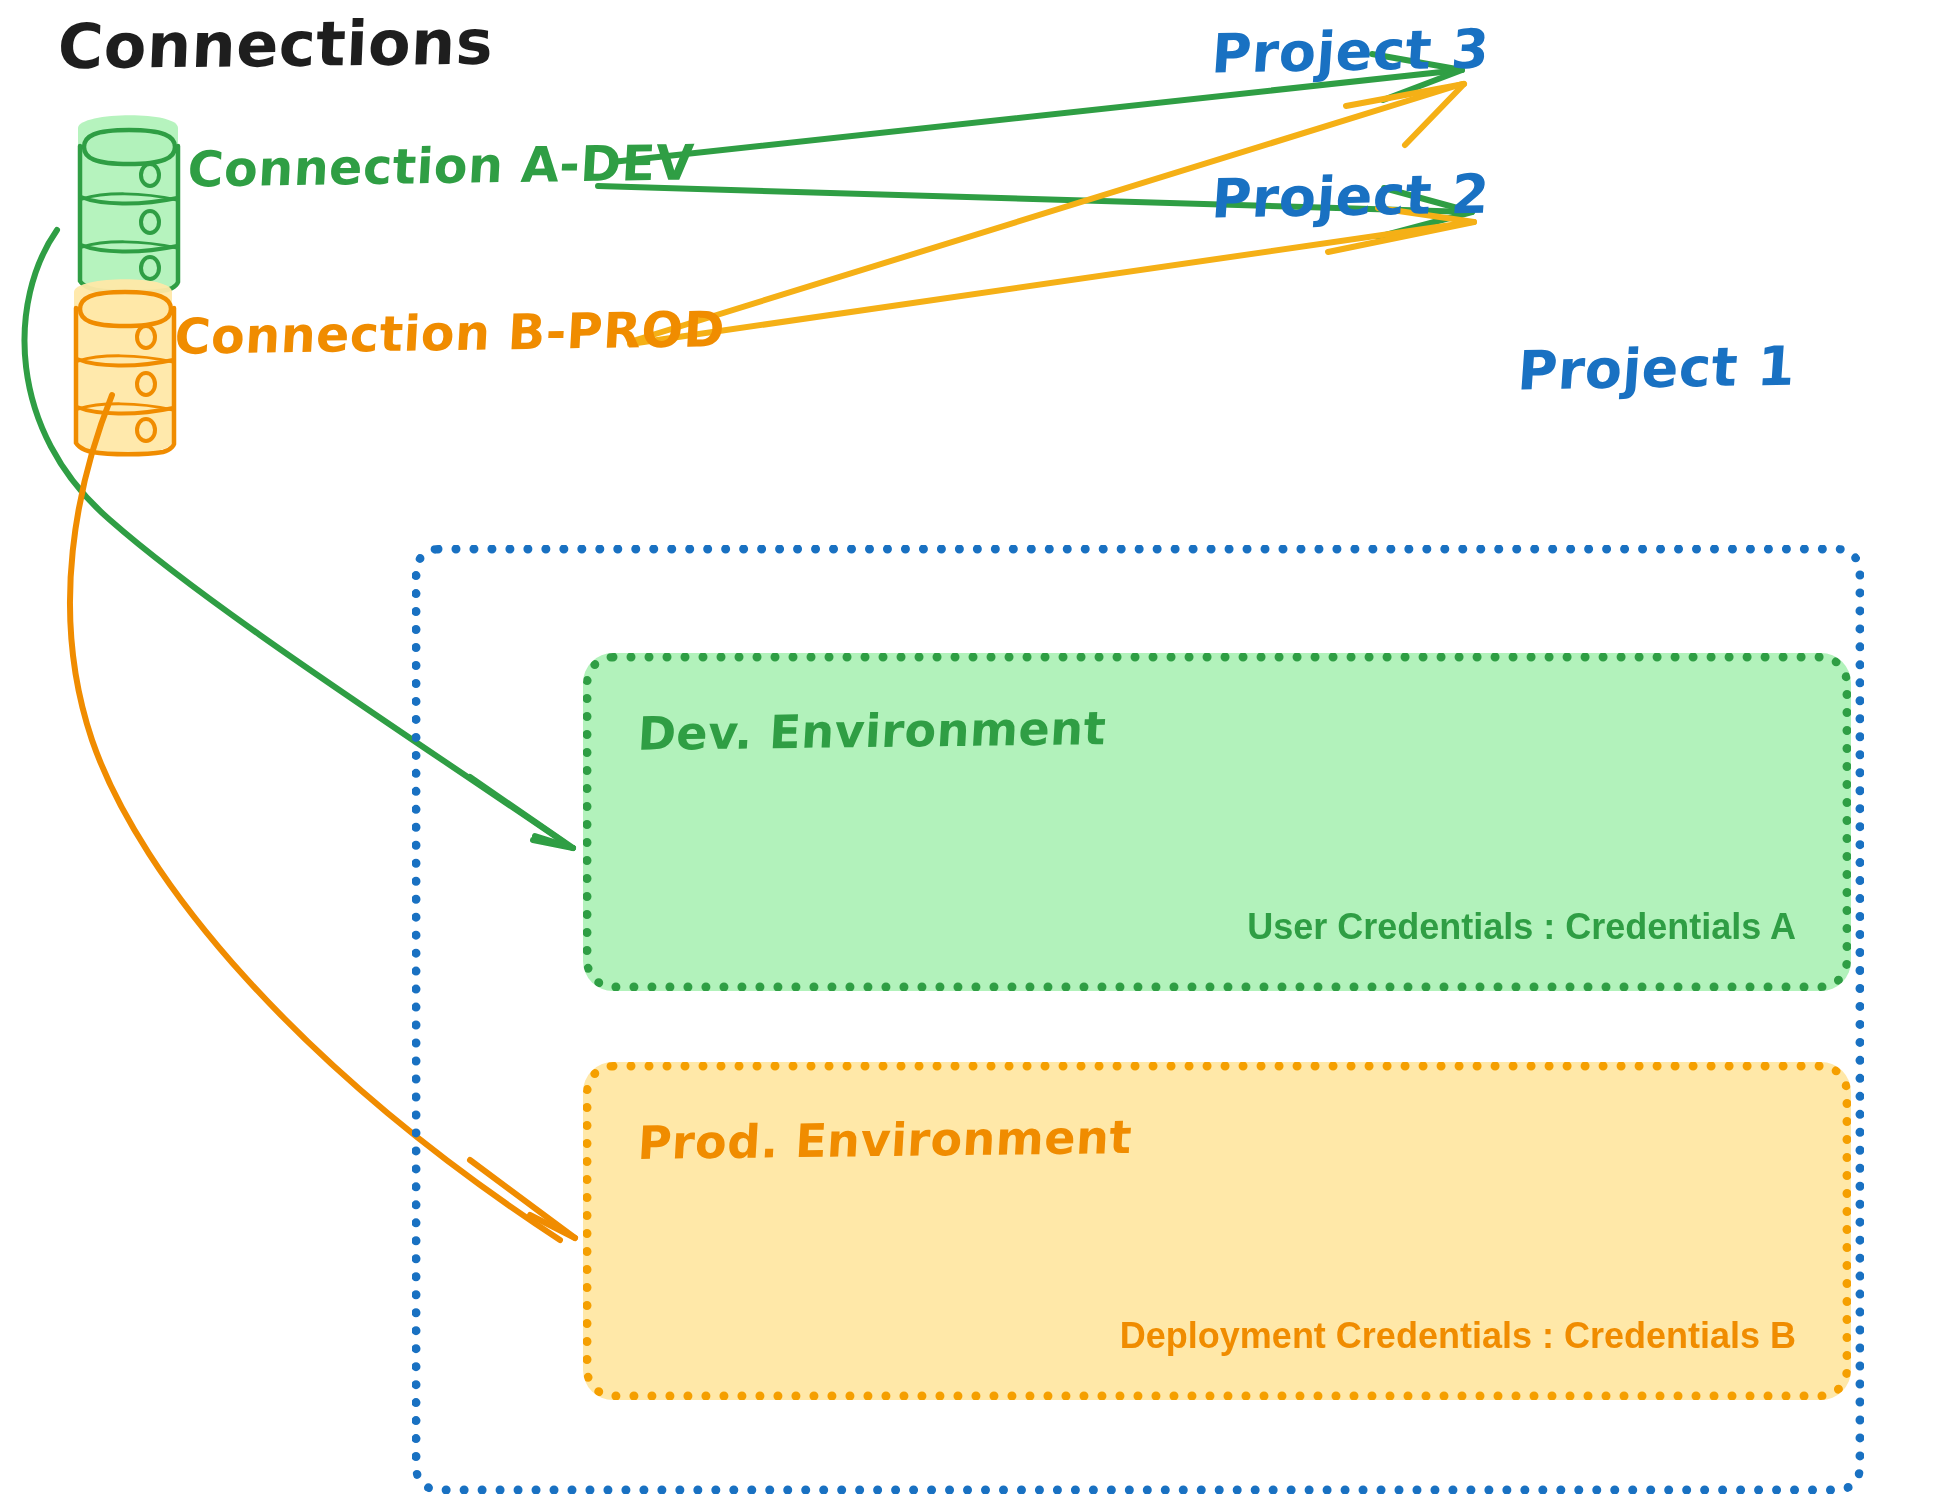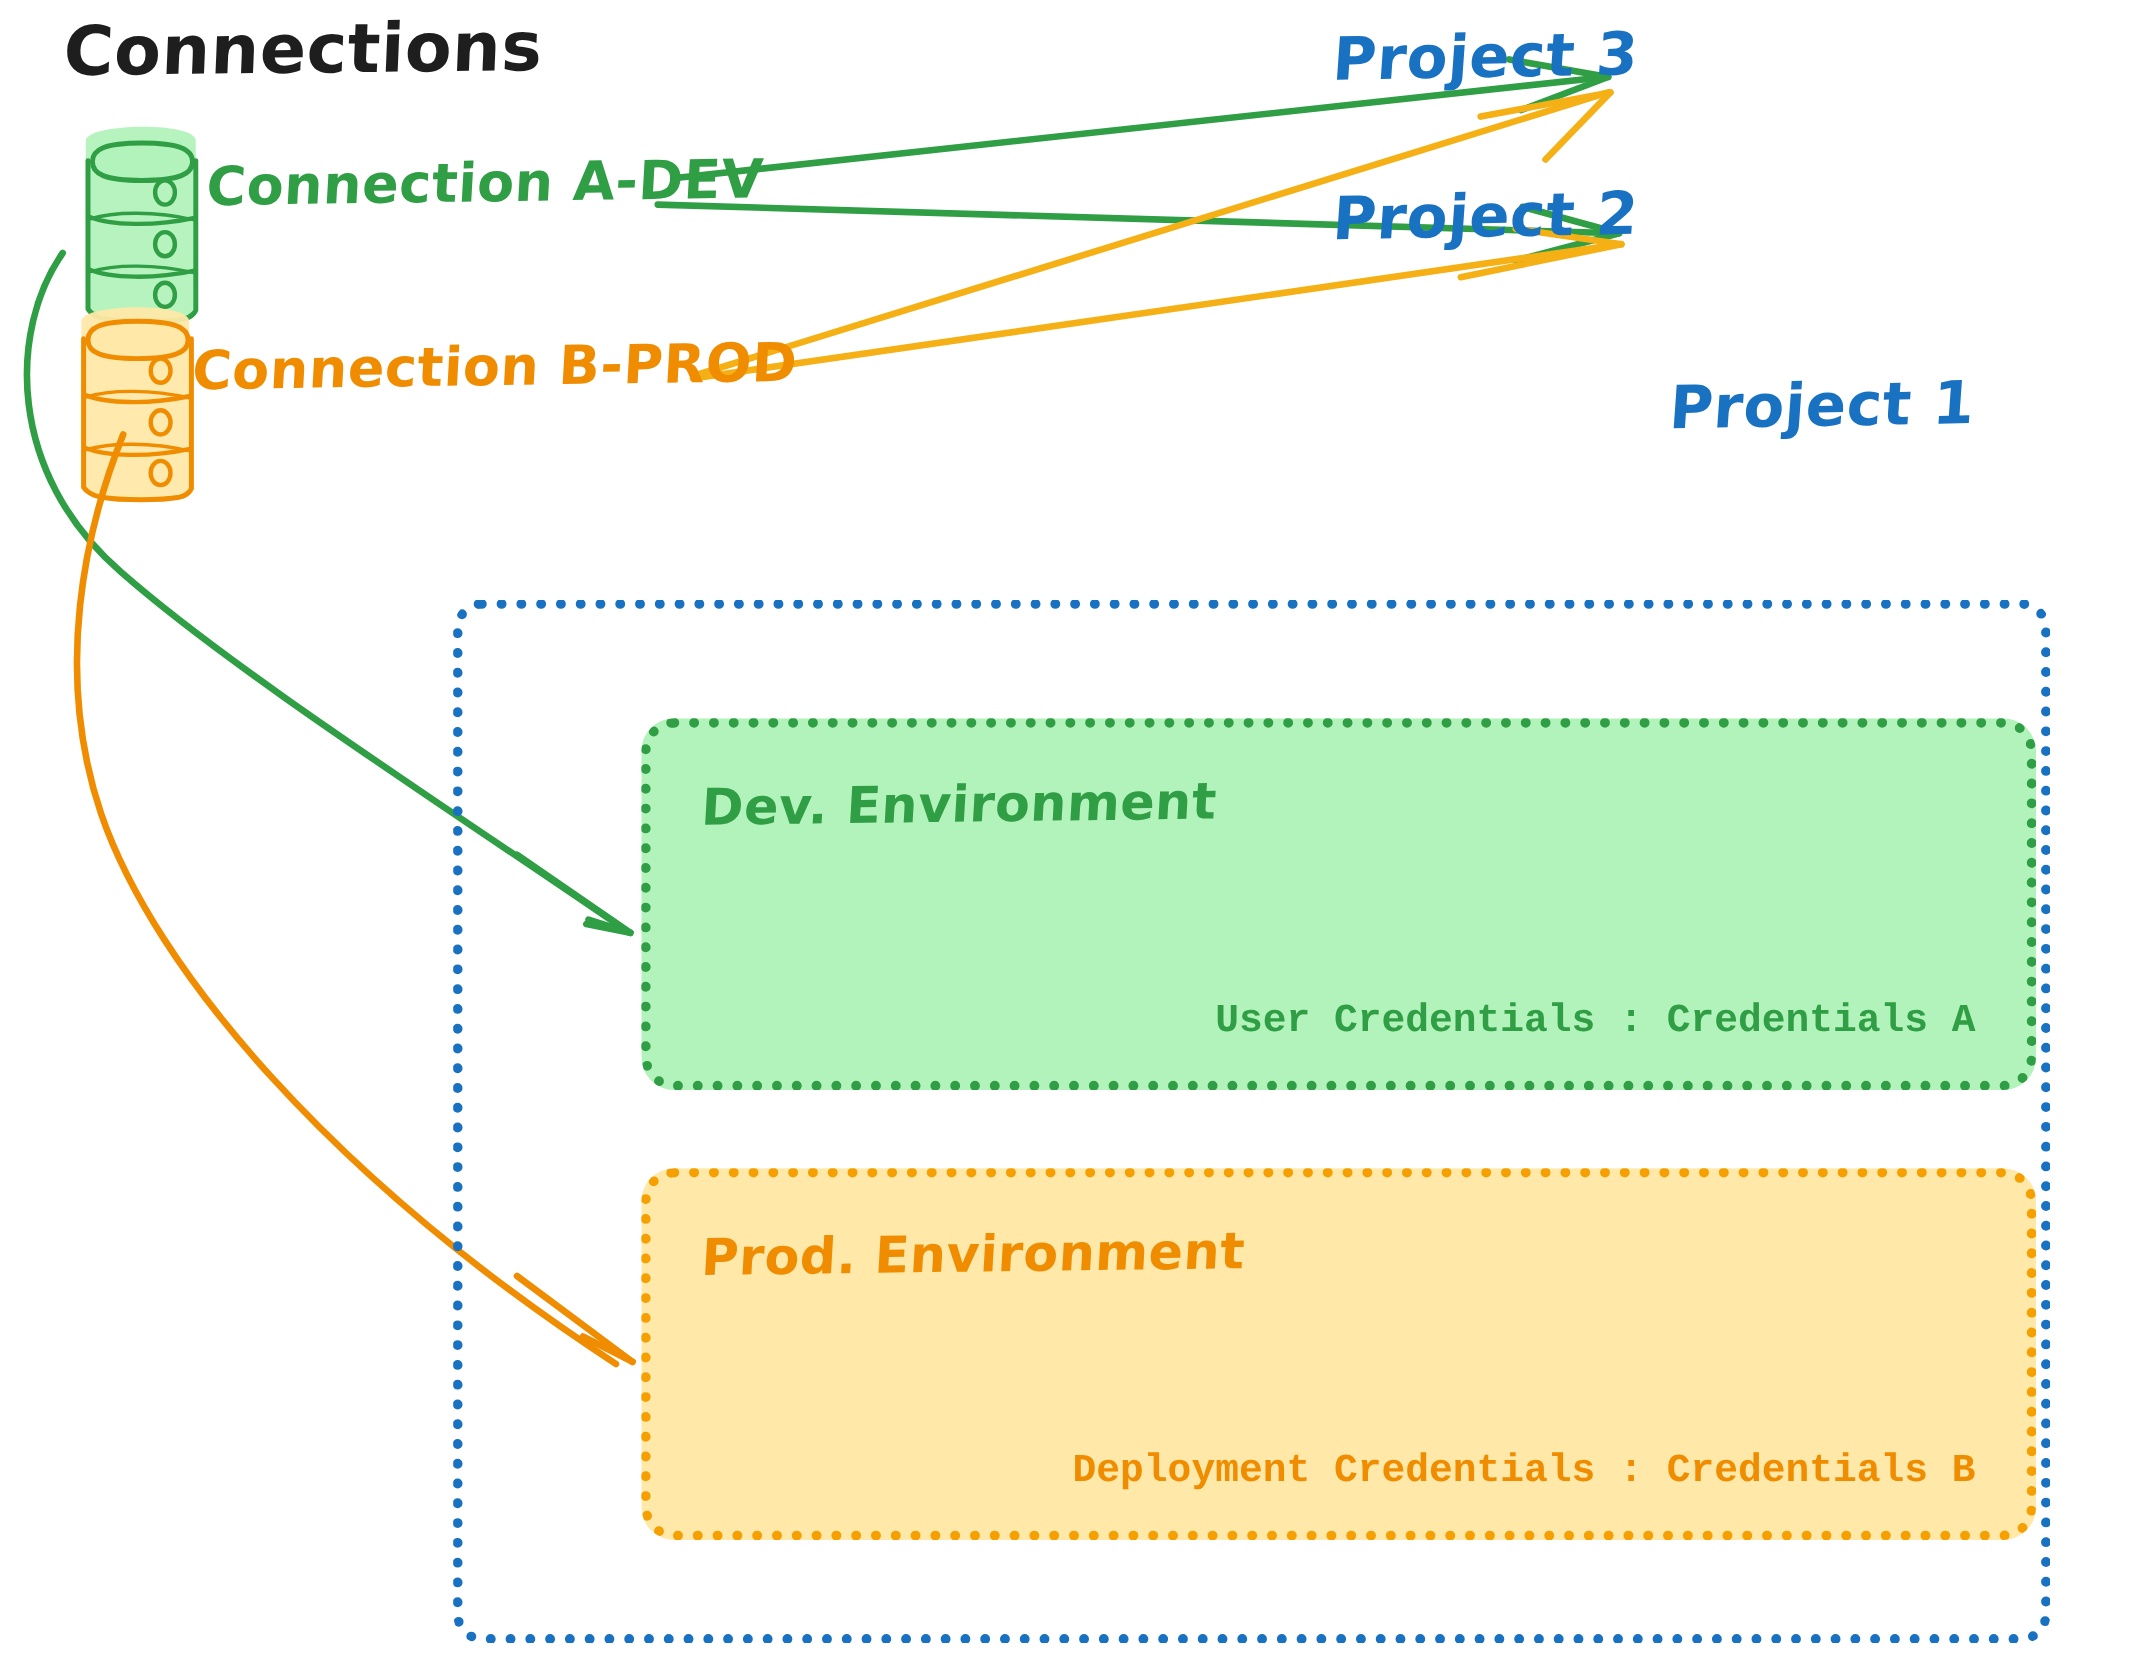--- a/index.html
+++ b/index.html
@@ -14,21 +14,21 @@
     background: #ffffff;
     overflow: hidden;
     font-family: "DejaVu Sans", sans-serif;
   }
   .hand {
     font-family: "DejaVu Sans", sans-serif;
     font-weight: 700;
     letter-spacing: 0.5px;
   }
   .mono {
-    font-family: Liberation Mono, monospace;
+    font-family: Liberation Sans, sans-serif;
     font-weight: 700;
   }
 
   
   #title {
     position: absolute;
     left: 58px;
     top: 8px;
     font-size: 62px;
     color: #1e1e1e;

